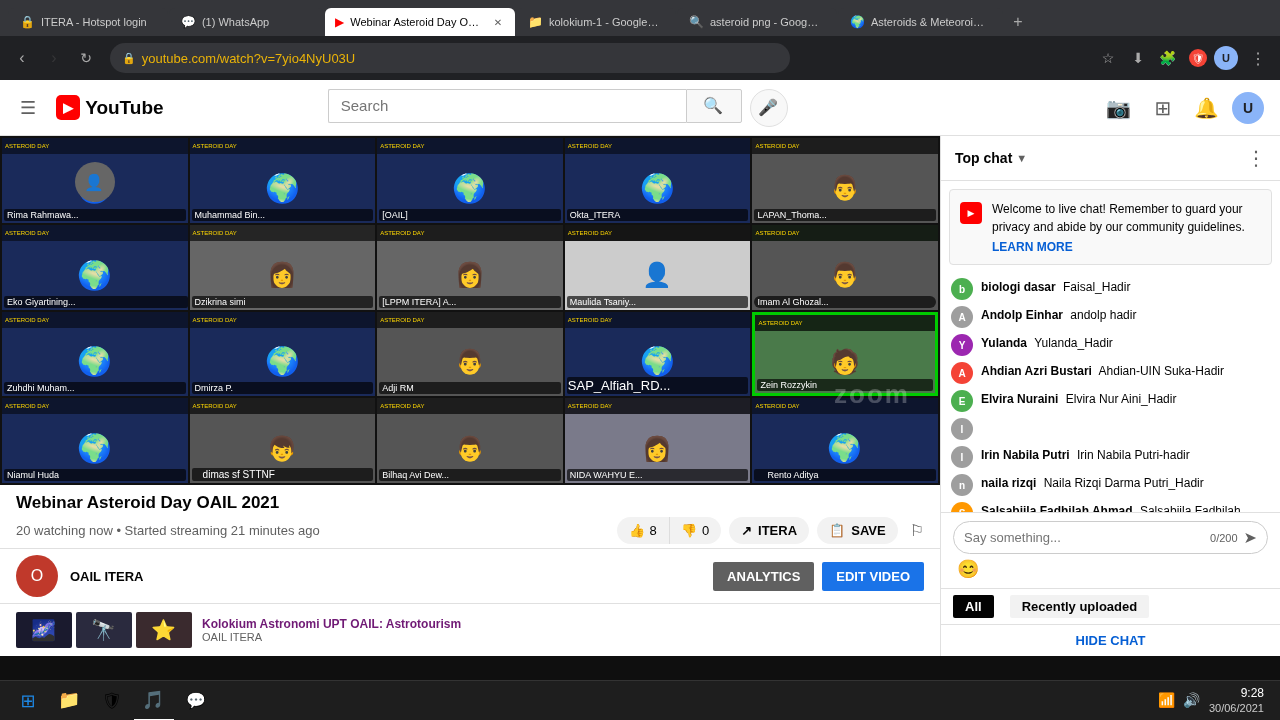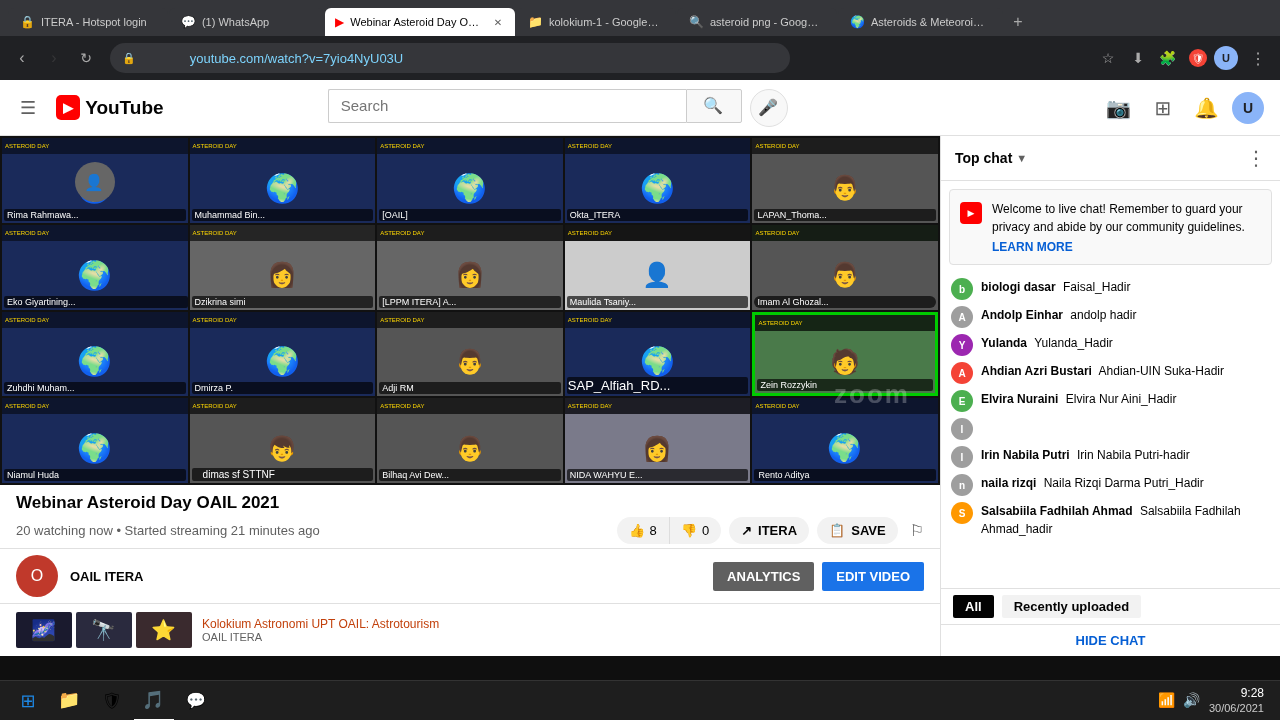--- a/index.html
+++ b/index.html
@@ -42,21 +42,21 @@
     <div style="width:28px;height:28px;display:flex;align-items:center;justify-content:center;color:#aaa;font-size:16px;cursor:pointer;">+</div>
   </div>
 
   <div style="display:flex;align-items:center;height:44px;background:#202124;padding:0 8px;gap:4px;">
     <button style="width:28px;height:28px;background:none;border:none;color:#aaa;font-size:16px;border-radius:50%;cursor:pointer;display:flex;align-items:center;justify-content:center;">‹</button>
     <button style="width:28px;height:28px;background:none;border:none;color:#555;font-size:16px;border-radius:50%;cursor:pointer;opacity:0.4;display:flex;align-items:center;justify-content:center;">›</button>
     <button style="width:28px;height:28px;background:none;border:none;color:#aaa;font-size:14px;border-radius:50%;cursor:pointer;display:flex;align-items:center;justify-content:center;">↻</button>
 
     <div style="flex:1;background:#35363a;border-radius:20px;height:30px;display:flex;align-items:center;padding:0 12px;color:#e8eaed;font-size:13px;gap:6px;max-width:680px;margin:0 6px;">
       <span style="color:#aaa;font-size:11px;">🔒</span>
-      <span style="color:#7dd3fc;font-size:13px;margin-left:48px;">youtube.com/watch?v=7yio4NyU03U</span>
+      <span style="color:#eab308;font-size:13px;">youtube.com/watch?v=7yio4NyU03U</span>
     </div>
 
     <div style="display:flex;align-items:center;gap:2px;margin-left:auto;">
       <button style="width:28px;height:28px;background:none;border:none;color:#aaa;font-size:14px;cursor:pointer;">☆</button>
       <button style="width:28px;height:28px;background:none;border:none;color:#aaa;font-size:14px;cursor:pointer;">⬇</button>
       <button style="width:28px;height:28px;background:none;border:none;color:#aaa;font-size:14px;cursor:pointer;">🧩</button>
       <button style="width:28px;height:28px;background:none;border:none;cursor:pointer;display:flex;align-items:center;justify-content:center;">
         <span style="width:18px;height:18px;background:#f44336;border-radius:50%;display:flex;align-items:center;justify-content:center;font-size:10px;color:white;">🛡</span>
       </button>
       <button style="width:28px;height:28px;background:none;border:none;cursor:pointer;">
@@ -193,21 +193,21 @@
           <div style="position:absolute;bottom:2px;left:2px;right:2px;background:rgba(0,0,0,0.65);color:#fff;font-size:9px;padding:1px 3px;border-radius:2px;">Bilhaq Avi Dew...</div>
         </div>
         <div style="background:#3a3a4a;position:relative;overflow:hidden;display:flex;flex-direction:column;">
           <div style="background:rgba(0,0,0,0.5);height:16px;display:flex;align-items:center;padding:0 3px;font-size:6px;color:#ffd700;">ASTEROID DAY</div>
           <div style="flex:1;background:#7a7a8a;display:flex;align-items:center;justify-content:center;font-size:24px;">👩</div>
           <div style="position:absolute;bottom:2px;left:2px;right:2px;background:rgba(0,0,0,0.65);color:#fff;font-size:9px;padding:1px 3px;border-radius:2px;">NIDA WAHYU E...</div>
         </div>
         <div style="background:#1a2a5a;position:relative;overflow:hidden;display:flex;flex-direction:column;">
           <div style="background:rgba(0,0,0,0.5);height:16px;display:flex;align-items:center;padding:0 3px;font-size:6px;color:#ffd700;">ASTEROID DAY</div>
           <div style="flex:1;display:flex;align-items:center;justify-content:center;font-size:28px;">🌍</div>
-          <div style="position:absolute;bottom:2px;left:2px;right:2px;background:rgba(0,0,0,0.65);color:#fff;font-size:9px;padding:1px 4px;border-radius:2px;">Rento Aditya</div>
+          <div style="position:absolute;bottom:2px;left:2px;right:2px;background:rgba(0,0,0,0.65);color:#fff;font-size:9px;padding:1px 13px;border-radius:2px;">Rento Aditya</div>
         </div>
       </div>
 
       <div style="position:absolute;bottom:75px;right:30px;font-size:26px;color:rgba(255,255,255,0.25);font-weight:bold;font-family:Arial,sans-serif;z-index:10;letter-spacing:2px;">zoom</div>
     </div>
 
     <div style="padding:8px 16px 4px 16px;background:#fff;border-bottom:1px solid #e0e0e0;">
       <div style="font-size:17px;font-weight:600;color:#030303;margin-bottom:4px;">Webinar Asteroid Day OAIL 2021</div>
       <div style="display:flex;align-items:center;justify-content:space-between;">
         <span style="font-size:13px;color:#606060;">20 watching now • Started streaming 21 minutes ago</span>
@@ -246,21 +246,21 @@
       </div>
     </div>
 
     <div style="display:flex;align-items:center;gap:10px;padding:8px 16px;background:#fff;flex:1;">
       <div style="display:flex;gap:4px;">
         <div style="width:56px;height:36px;background:#1a1a2e;border-radius:2px;display:flex;align-items:center;justify-content:center;font-size:20px;">🌌</div>
         <div style="width:56px;height:36px;background:#2a2a3e;border-radius:2px;display:flex;align-items:center;justify-content:center;font-size:20px;">🔭</div>
         <div style="width:56px;height:36px;background:#3a2a2e;border-radius:2px;display:flex;align-items:center;justify-content:center;font-size:20px;">⭐</div>
       </div>
       <div style="cursor:pointer;">
-        <div style="font-size:12px;font-weight:400;color:#c2410c;">Kolokium Astronomi UPT OAIL: Astrotourism</div>
+        <div style="font-size:12px;font-weight:700;color:#701a75;">Kolokium Astronomi UPT OAIL: Astrotourism</div>
         <div style="font-size:11px;color:#606060;">OAIL ITERA</div>
       </div>
     </div>
   </div>
 
   <div style="width:340px;border-left:1px solid #e0e0e0;display:flex;flex-direction:column;background:#fff;">
 
     <div style="padding:10px 14px;display:flex;align-items:center;justify-content:space-between;border-bottom:1px solid #e0e0e0;">
       <button style="display:flex;align-items:center;gap:4px;background:none;border:none;cursor:pointer;">
         <span style="font-size:14px;font-weight:600;color:#030303;">Top chat</span>
@@ -344,22 +344,32 @@
       <div style="display:flex;align-items:flex-start;padding:3px 10px;gap:8px;">
         <div style="width:22px;height:22px;border-radius:50%;background:#ff9800;display:flex;align-items:center;justify-content:center;font-size:10px;color:white;font-weight:bold;flex-shrink:0;">S</div>
         <div style="font-size:12px;line-height:1.5;">
           <span style="font-weight:600;color:#030303;margin-right:4px;">Salsabiila Fadhilah Ahmad</span>
           <span style="color:#030303;">Salsabiila Fadhilah Ahmad_hadir</span>
         </div>
       </div>
 
     </div>
 
-
-    <div style="display:flex;gap:8px;padding:6px 12px;border-top:1px solid #e0e0e0;align-items:center;">
+    <div style="padding:8px 12px;border-top:1px solid #e0e0e0;">
+      <div style="display:flex;align-items:center;gap:6px;border:1px solid #ccc;border-radius:20px;padding:6px 10px;">
+        <input style="flex: 1 1 0%; border: none; outline: none; font-size: 13px; color: rgb(96, 96, 96); background: transparent;" placeholder="Say something...">
+        <span style="font-size:11px;color:#606060;">0/200</span>
+        <button style="background:none;border:none;color:#606060;font-size:16px;cursor:pointer;">➤</button>
+      </div>
+      <div style="display:flex;align-items:center;padding:4px 4px 0 4px;">
+        <button style="background:none;border:none;color:#606060;font-size:18px;cursor:pointer;">😊</button>
+      </div>
+    </div>
+
+    <div style="display:flex;gap:16px;padding:6px 12px;border-top:1px solid #e0e0e0;align-items:center;">
       <button style="padding:4px 12px;border-radius:2px;font-size:13px;font-weight:600;cursor:pointer;background:#030303;color:#fff;border:none;">All</button>
       <button style="padding:4px 12px;border-radius:2px;font-size:13px;font-weight:600;cursor:pointer;background:#f2f2f2;color:#030303;border:none;">Recently uploaded</button>
     </div>
 
     <div style="border-top:1px solid #e0e0e0;">
       <button style="width:100%;padding:8px;background:none;border:none;color:#065fd4;font-size:13px;font-weight:600;cursor:pointer;text-align:center;">HIDE CHAT</button>
     </div>
   </div>
 </div>
 

